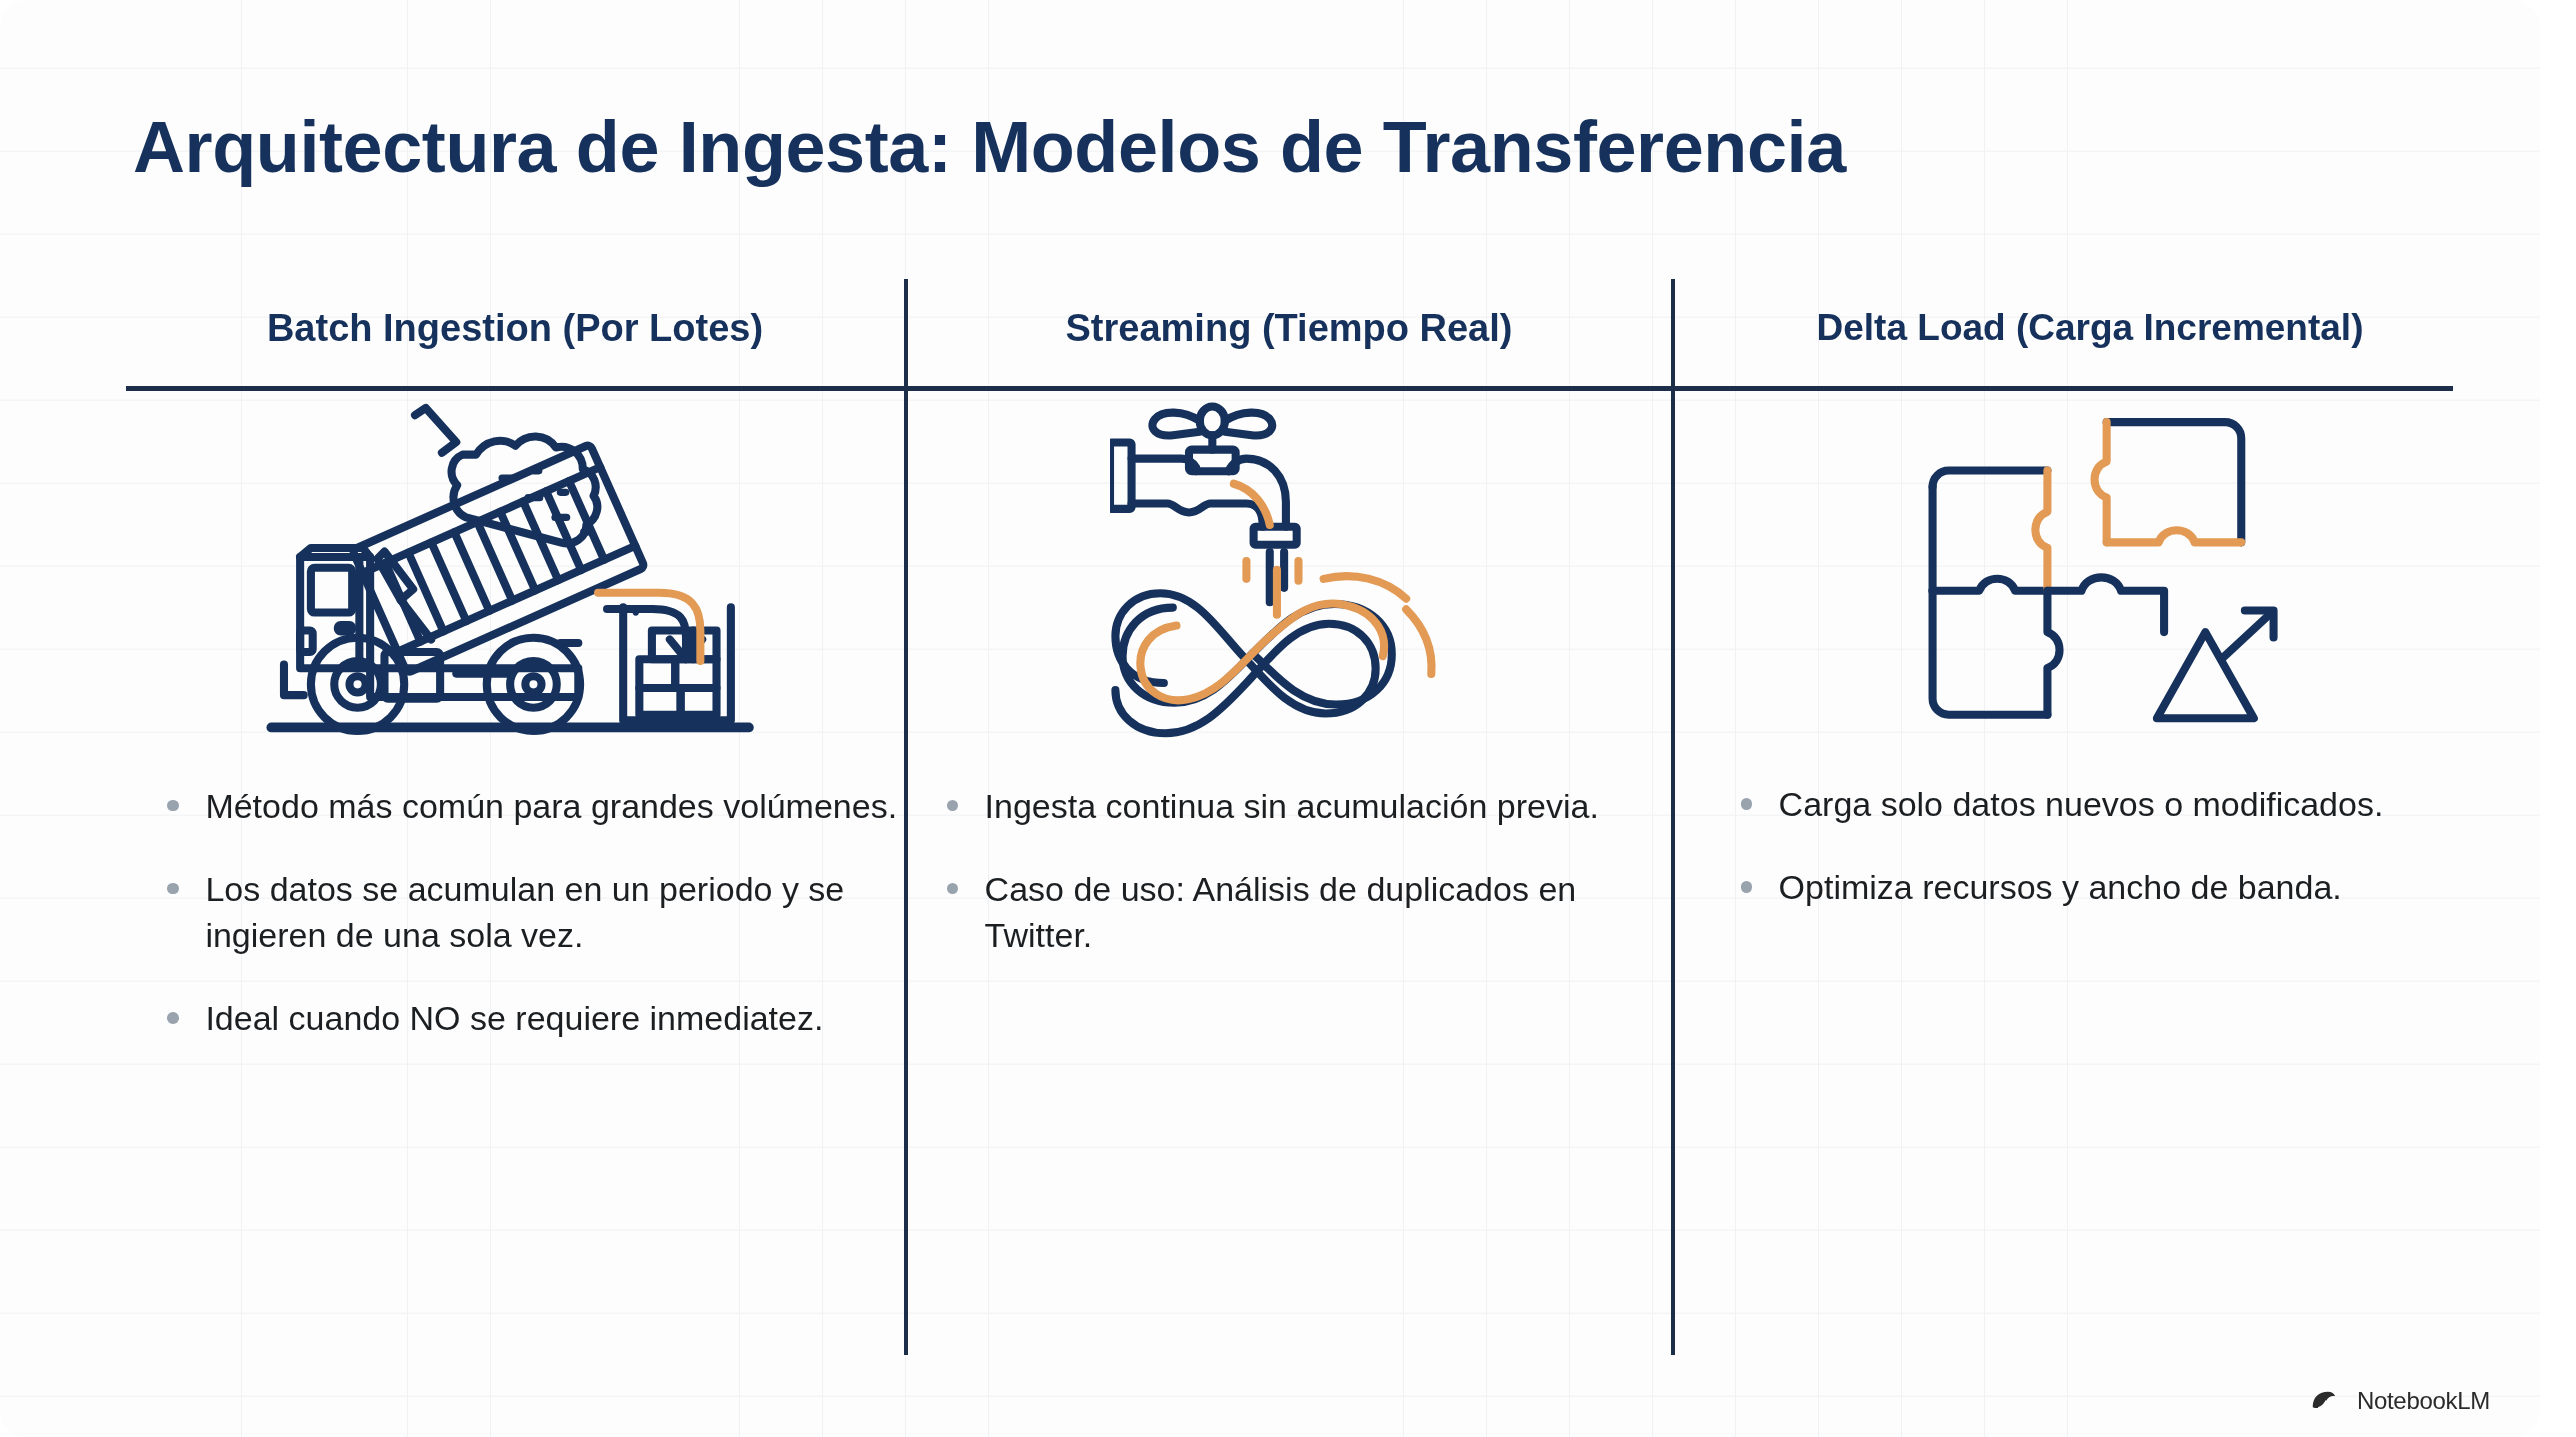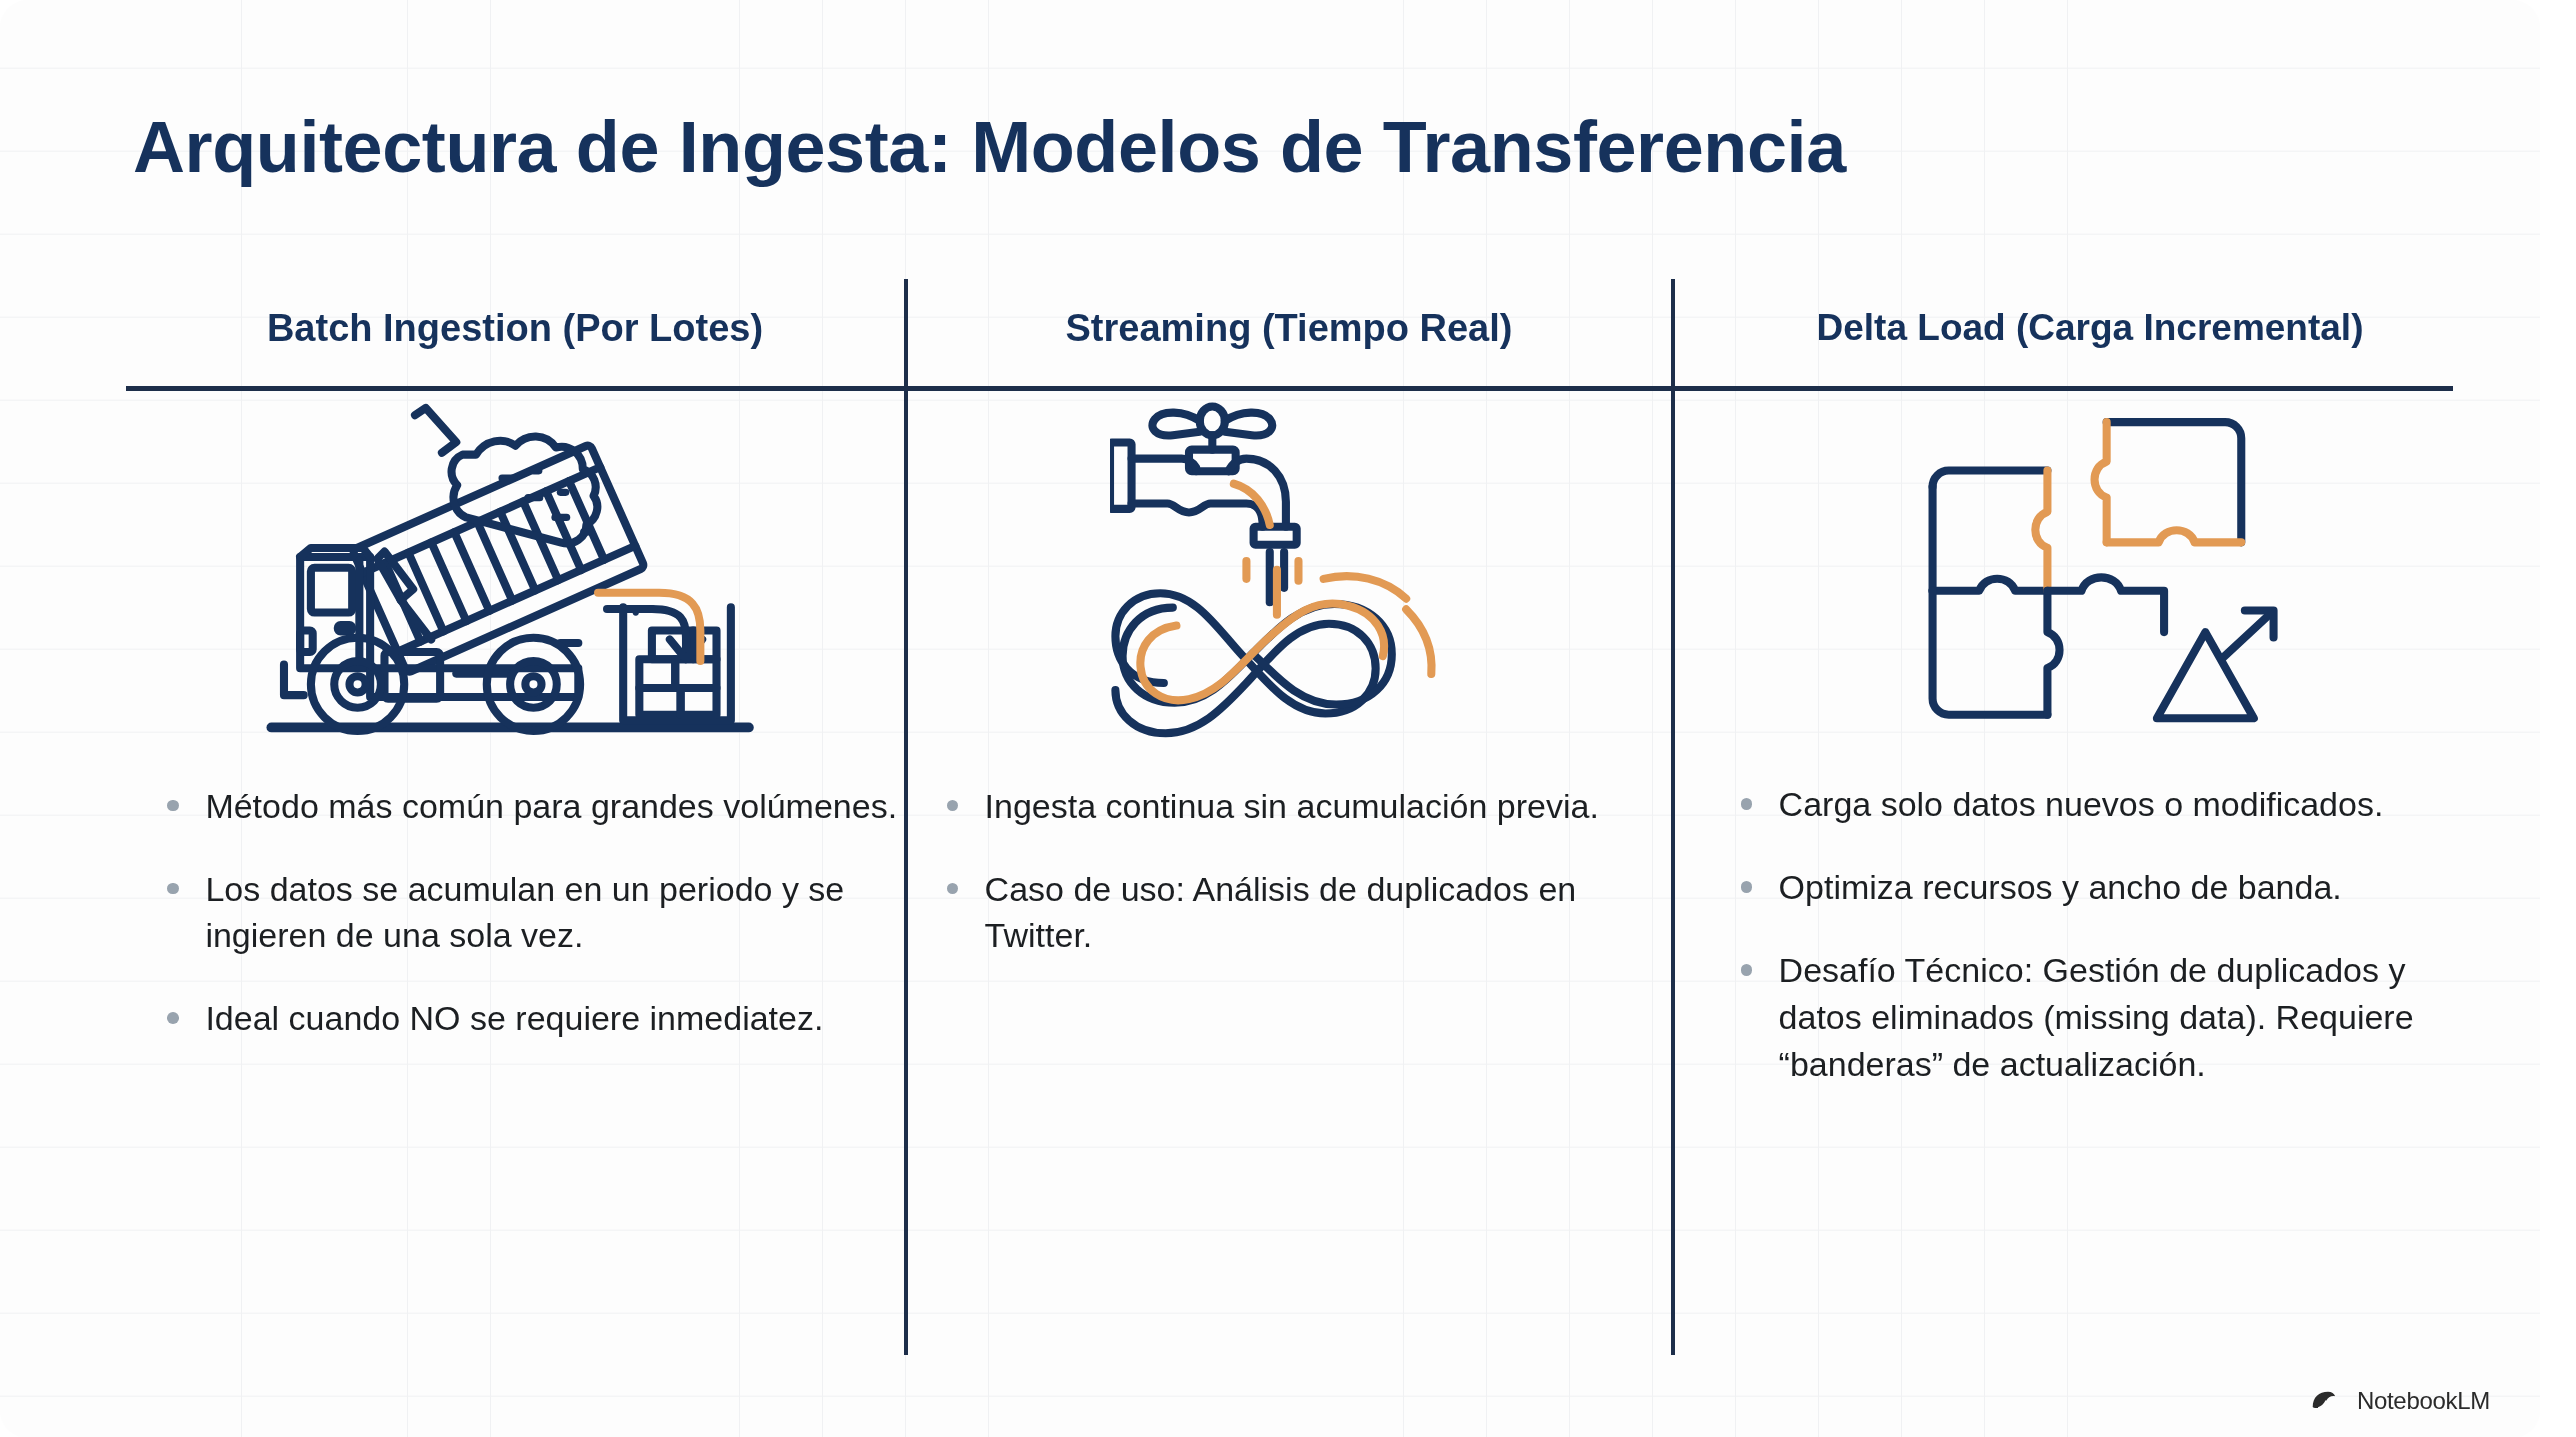--- a/index.html
+++ b/index.html
@@ -326,21 +326,20 @@
         <g stroke="#16325c" stroke-width="9" stroke-linecap="round" stroke-linejoin="round" fill="none">
           <line x1="356" y1="292" x2="412" y2="240"></line>
           <path d="M382 238 L414 238 L414 268"></path>
         </g>
       </svg>
     </div>
 
     <ul class="bullets">
       <li class="bullet">Carga solo datos nuevos o modificados.</li>
       <li class="bullet">Optimiza recursos y ancho de banda.</li>
-      <li class="bullet">Desafío Técnico: Gestión de duplicados y datos eliminados (missing data). Requiere “banderas” de actualización.</li>
     </ul>
   </div>
 
   <div class="watermark">
     <svg width="27" height="23.4" viewBox="0 0 30 26" fill="none">
       <path d="M3 20 C 3 9 10 3 20 3 C 24 3 27 5 28 8 C 24 7 20 9 18 13 C 16 17 14 20 9 21 C 6 21.5 4 21 3 20 Z" fill="#2b2b2b"></path>
       <path d="M9 21 C 14 20 16 17 18 13" stroke="#ffffff" stroke-width="1.6" fill="none"></path>
     </svg>
     <span class="wm-text">NotebookLM</span>
   </div>

